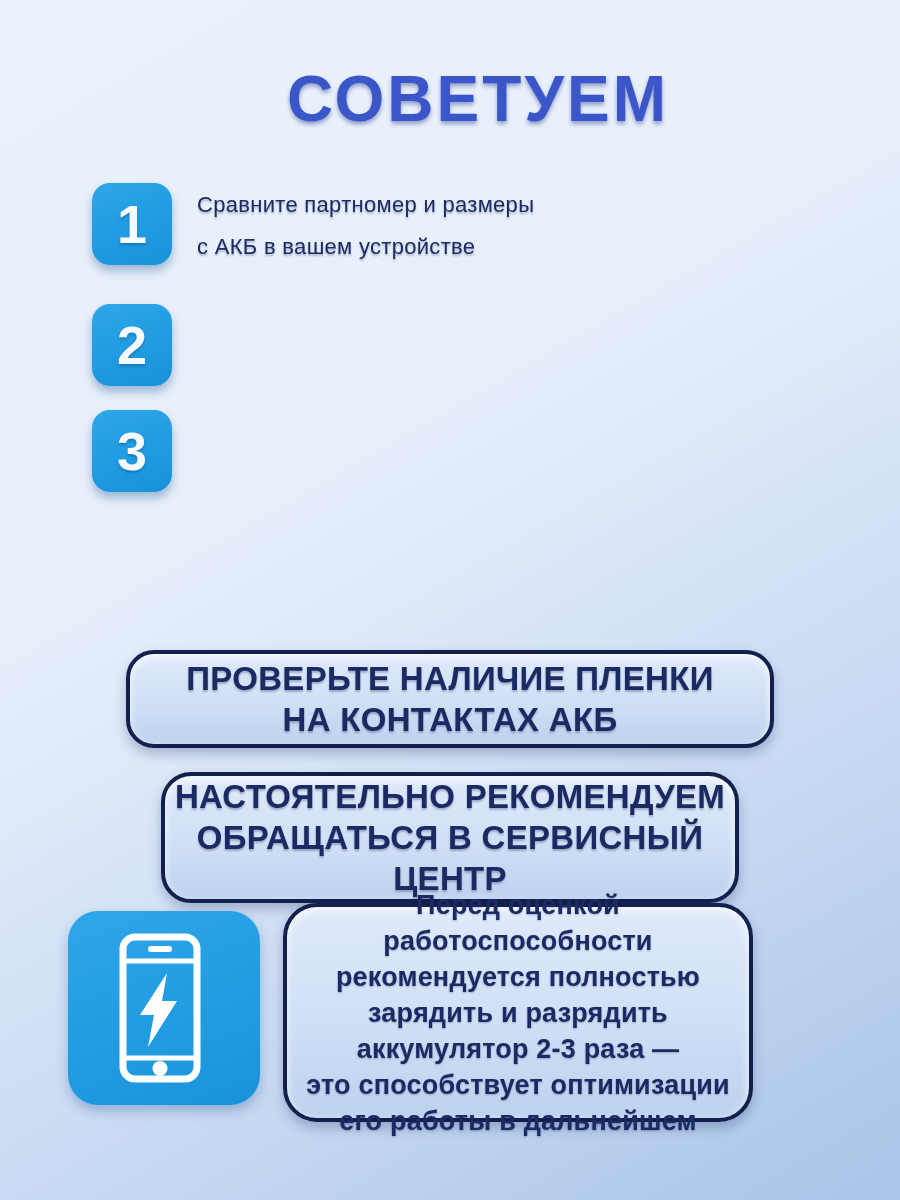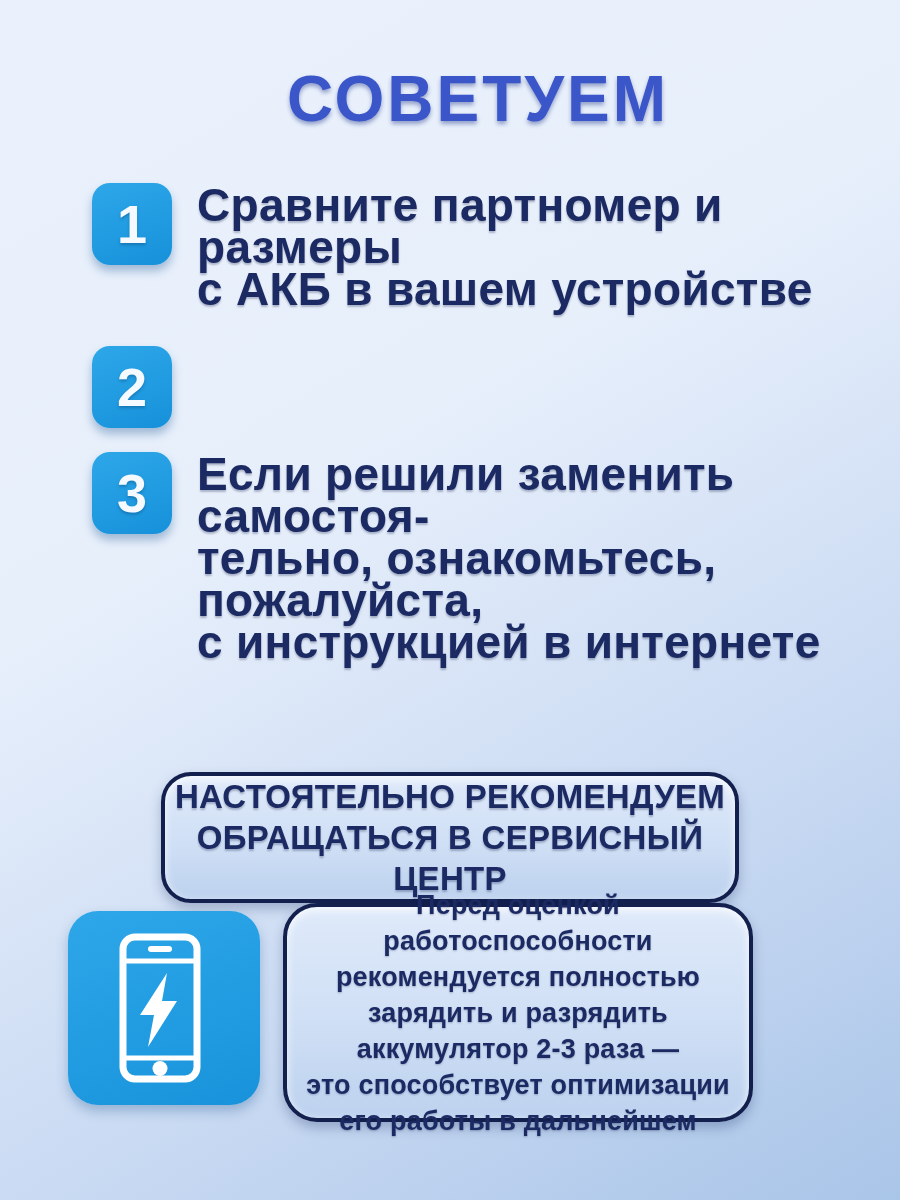--- a/index.html
+++ b/index.html
@@ -29,21 +29,21 @@
   .num-badge{
     flex:none;width:80px;height:82px;
     border-radius:18px;
     background:linear-gradient(160deg,#2EA7E9,#1691DA);
     box-shadow:0 6px 10px rgba(20,80,140,.35);
     color:#F4FAFF;font-size:54px;font-weight:700;
     display:flex;align-items:center;justify-content:center;
     text-shadow:0 2px 3px rgba(0,60,110,.35);
   }
   .item-text{
-    font-size:46px;line-height:42px;font-weight:700;
+    font-size:22px;line-height:42px;font-weight:400;
     color:#1C2A63;white-space:pre-line;
     letter-spacing:.3px;padding-top:1px;
     text-shadow:0 2px 2px rgba(15,25,70,.28);
   }
   .pill{
     position:absolute;left:50%;transform:translateX(-50%);
     border:4px solid #13204D;border-radius:28px;
     background:linear-gradient(180deg,#DFEAFA 0%,#CFDFF5 55%,#BDD2EF 100%);
     box-shadow:0 6px 12px rgba(25,45,100,.28), inset 0 3px 8px rgba(255,255,255,.85);
     display:flex;align-items:center;justify-content:center;
@@ -87,26 +87,25 @@
     <div class="item-row r1">
       <div class="num-badge">1</div>
       <div class="item-text">Сравните партномер и размеры
 с АКБ в вашем устройстве</div>
     </div>
     <div class="item-row r2">
       <div class="num-badge">2</div>
     </div>
     <div class="item-row">
       <div class="num-badge">3</div>
-      <div class="item-text">Если решили заменить самостоя-
-тельно, ознакомьтесь, пожалуйста,
-с инструкцией в интернете</div>
     </div>
   </div>
 
+  <div class="pill pill1">ПРОВЕРЬТЕ НАЛИЧИЕ ПЛЕНКИ
+НА КОНТАКТАХ АКБ</div>
 
   <div class="pill pill2">НАСТОЯТЕЛЬНО РЕКОМЕНДУЕМ
 ОБРАЩАТЬСЯ В СЕРВИСНЫЙ ЦЕНТР</div>
 
   <div class="note-icon">
     <svg width="192" height="194" viewBox="0 0 192 194" aria-hidden="true">
       <rect x="55" y="26" width="74" height="142" rx="12" fill="none" stroke="#FFFFFF" stroke-width="7"></rect>
       <line x1="56" y1="50" x2="128" y2="50" stroke="#FFFFFF" stroke-width="5"></line>
       <line x1="56" y1="147" x2="128" y2="147" stroke="#FFFFFF" stroke-width="5"></line>
       <rect x="80" y="35" width="24" height="6" rx="3" fill="#FFFFFF"></rect>

